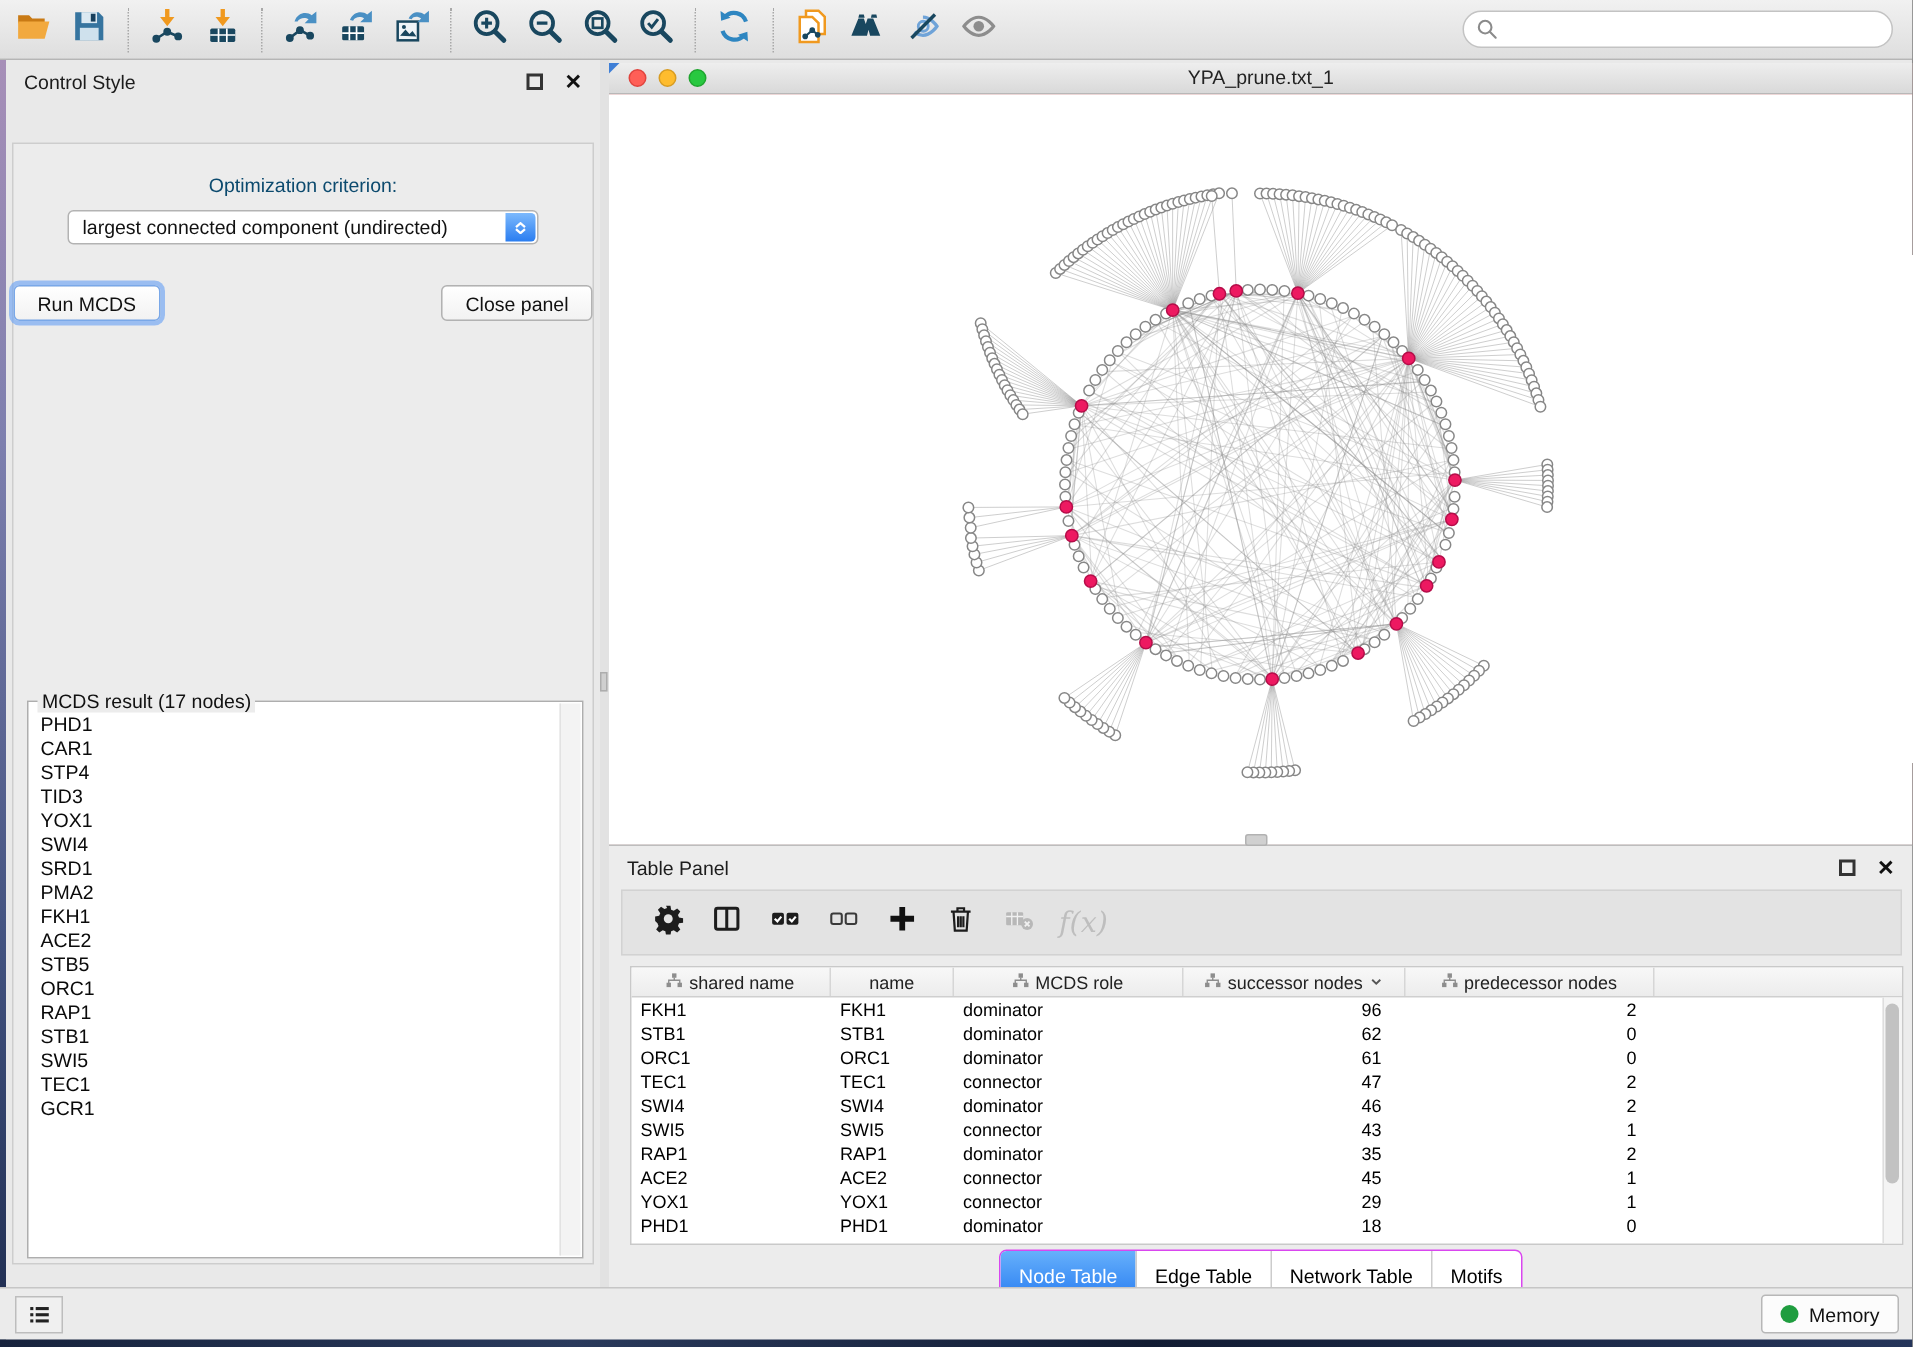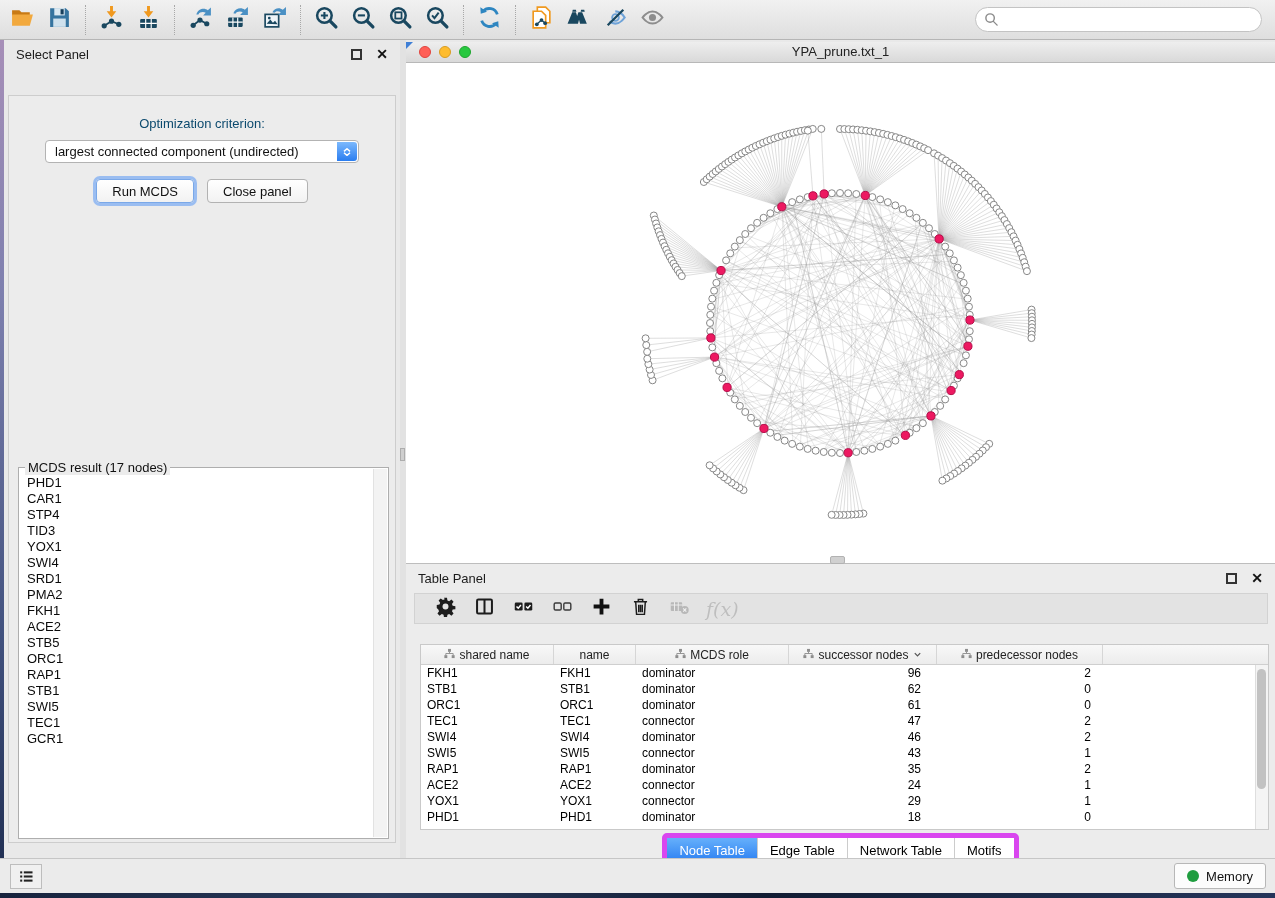--- a/index.html
+++ b/index.html
@@ -38,21 +38,21 @@
   .cp-tab.selected { background:linear-gradient(#66b0fb,#2b7ff2); color:#fff; border-left-color:#2b7ff2; }
   #cp-content { position:absolute; left:4px; top:55px; width:388px; height:748px;
     background:#ececec; border:1px solid #cdcdcd; }
   #optimization-label { text-align:center; margin-top:20px; font-size:13px; color:#0c4a6e; }
   #criterion-select { position:relative; margin:9px auto 0; width:314px; height:23px; background:#fff;
     border:1px solid #b3b3b3; border-radius:4px; font-size:13px; display:flex; align-items:center;
     padding-left:9px; color:#111; }
   #criterion-stepper { position:absolute; right:1px; top:1px; bottom:1px; width:20px; border-radius:0 3px 3px 0;
     background:linear-gradient(#7cb9fd,#2a7df0); display:flex; flex-direction:column; align-items:center; justify-content:center; }
   #criterion-stepper svg { width:10px; height:8px; }
-  .btn-row { margin-top:16px; display:flex; justify-content:center; gap:13px; }
+  .btn-row { margin-top:27px; display:flex; justify-content:space-between; gap:13px; }
   .mac-btn { font-family:"Liberation Sans",sans-serif; font-size:13px; color:#111; background:linear-gradient(#ffffff,#f2f2f2);
     border:1px solid #b2b2b2; border-radius:4px; padding:3px 15px; height:24px; }
   .mac-btn.focused { box-shadow:0 0 0 3px rgba(110,165,245,.65); border-color:#7aa8e8; }
   #mcds-fieldset { position:absolute; left:9px; top:371px; width:371px; height:372px;
     border:1px solid #aeaeae; background:#fff; }
   #mcds-legend { position:absolute; top:-8px; left:6px; background:#ececec; padding:0 3px; font-size:13px; color:#111; }
   #mcds-list { position:absolute; inset:1px 15px 1px 1px; overflow:hidden; padding:6px 0 0 7px;
     font-size:13px; line-height:16px; color:#0a0a0a; }
   #mcds-scroll { position:absolute; top:1px; bottom:1px; right:1px; width:14px; background:#f3f3f3; border-left:1px solid #e2e2e2; }
 
@@ -67,39 +67,39 @@
   #focus-corner { position:absolute; left:0; top:0; width:0; height:0; border-left:7px solid #3f7fd6; border-bottom:7px solid transparent; }
   .tl-dot { position:absolute; top:4px; width:12px; height:12px; border-radius:50%; }
   #tl-close { left:13px; background:#ff5f57; border:1px solid #e0443e; }
   #tl-min { left:33px; background:#febc2e; border:1px solid #d89c22; }
   #tl-max { left:53px; background:#28c840; border:1px solid #1fa52f; }
   #net-title { position:absolute; left:0; right:0; top:2px; text-align:center; font-size:13px; color:#222; }
   #net-canvas { position:absolute; left:0; top:21px; width:869px; height:500px; background:#fff; }
 
   
   #table-panel { position:absolute; left:406px; top:563px; width:869px; height:295px; background:#ececec; border-top:1px solid #bdbdbd; }
-  #tp-toolbar { position:absolute; left:8px; top:29px; right:7px; height:31px; background:#e3e3e3;
+  #tp-toolbar { position:absolute; left:8px; top:29px; right:7px; height:44px; background:#e3e3e3;
     border:1px solid #d2d2d2; display:flex; align-items:center; gap:15px; padding-left:18px; }
   .tp-ico { width:24px; height:24px; display:flex; align-items:center; justify-content:center; }
   .tp-ico svg { width:21px; height:21px; }
   .tp-ico.disabled { opacity:.5; filter:grayscale(1); }
   .fx-label { font-family:"DejaVu Serif",serif; font-style:italic; font-size:19px; color:#9b9b9b; }
   #tp-table { position:absolute; left:14px; top:80px; width:849px; height:186px; background:#fff; border:1px solid #c9c9c9; overflow:hidden; }
   #tp-header { display:flex; height:20px; background:linear-gradient(#f8f8f8,#ececec); border-bottom:1px solid #cfcfcf; font-size:12px; color:#222; }
   .th { display:flex; align-items:center; justify-content:center; gap:4px; border-right:1px solid #d6d6d6; height:100%; }
   .th svg { flex:none; }
   #tp-body { font-size:12px; color:#000; }
   .tr { display:flex; height:16px; align-items:center; }
   .td { overflow:hidden; white-space:nowrap; }
   .td.text { padding-left:6px; }
   .td.num { text-align:right; }
   #tp-vscroll { position:absolute; right:0; top:20px; bottom:0; width:13px; background:#f4f4f4; border-left:1px solid #dedede; }
   #tp-vscroll .thumb { position:absolute; left:1px; width:9px; top:4px; height:120px; background:#c2c2c2; border-radius:5px; }
   #tp-tabs { position:absolute; left:0; right:0; top:269px; display:flex; justify-content:center; }
-  #tp-tabs-group { display:inline-flex; background:#fff; border:5px solid #d946ef; border-radius:5px; overflow:hidden; font-size:13px; height:34px; }
+  #tp-tabs-group { display:inline-flex; background:#fff; border:1px solid #d946ef; border-radius:5px; overflow:hidden; font-size:13px; height:34px; }
   .tp-tab { padding:2px 12px; display:flex; align-items:center; color:#000000; border-left:1px solid #cccccc; }
   .tp-tab:first-child { border-left:none; }
   .tp-tab.selected { background:linear-gradient(#66b0fb,#2b7ff2); color:#fff; border-left-color:#2b7ff2; }
 
   
   #status-bar { position:absolute; left:0; top:858px; width:1275px; height:35px; background:#ebebeb; border-top:1px solid #c6c6c6; }
   #apps-btn { position:absolute; left:10px; top:5px; width:32px; height:25px; background:#f0f0f0; border:1px solid #bdbdbd;
     display:flex; align-items:center; justify-content:center; }
   #memory-btn { position:absolute; right:9px; top:4px; height:26px; display:flex; align-items:center; gap:7px;
     padding:0 12px; background:#fcfcfc; border:1px solid #b7b7b7; border-radius:3px; font-size:13px; color:#111; }
@@ -242,21 +242,21 @@
           <path d="M10 10l4 4" stroke="#8b8b8b" stroke-width="1.5" stroke-linecap="round"></path>
         </svg>
       <input id="search-input" placeholder="" style="">
     </div>
   </div>
 
   <div id="left-strip"></div>
 
   <div id="control-panel">
     <div class="panel-title-row">
-      <span>Select Panel</span>
+      <span>Control Style</span>
       <span class="spacer"></span>
       <span class="float-ico"></span>
       <span class="close-ico">✕</span>
     </div>
     <div id="cp-content">
       <div id="optimization-label">Optimization criterion:</div>
       <div id="criterion-select">
         <span>largest connected component (undirected)</span>
         <span id="criterion-stepper">
           <svg viewBox="0 0 10 8">
@@ -1144,21 +1144,21 @@
             <div class="td text" style="width: 133px;">RAP1</div>
             <div class="td text" style="width: 82px;">RAP1</div>
             <div class="td text" style="width: 153px;">dominator</div>
             <div class="td num" style="width: 148px; padding-right: 16px;">35</div>
             <div class="td num" style="width: 166px; padding-right: 12px;">2</div>
           </div>
           <div class="tr">
             <div class="td text" style="width: 133px;">ACE2</div>
             <div class="td text" style="width: 82px;">ACE2</div>
             <div class="td text" style="width: 153px;">connector</div>
-            <div class="td num" style="width: 148px; padding-right: 16px;">24</div>
+            <div class="td num" style="width: 148px; padding-right: 16px;">45</div>
             <div class="td num" style="width: 166px; padding-right: 12px;">1</div>
           </div>
           <div class="tr">
             <div class="td text" style="width: 133px;">YOX1</div>
             <div class="td text" style="width: 82px;">YOX1</div>
             <div class="td text" style="width: 153px;">connector</div>
             <div class="td num" style="width: 148px; padding-right: 16px;">29</div>
             <div class="td num" style="width: 166px; padding-right: 12px;">1</div>
           </div>
           <div class="tr">

